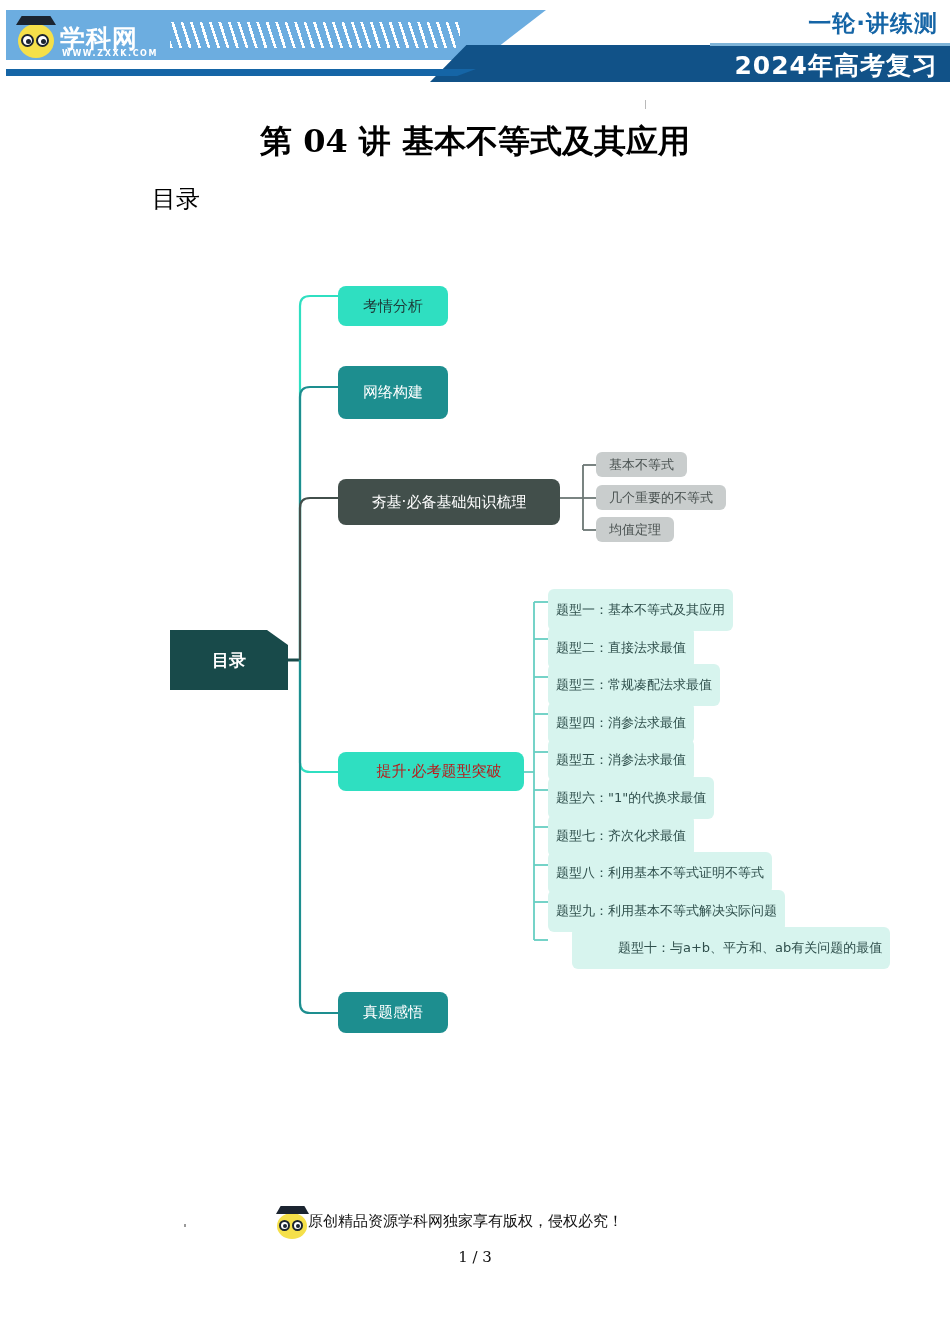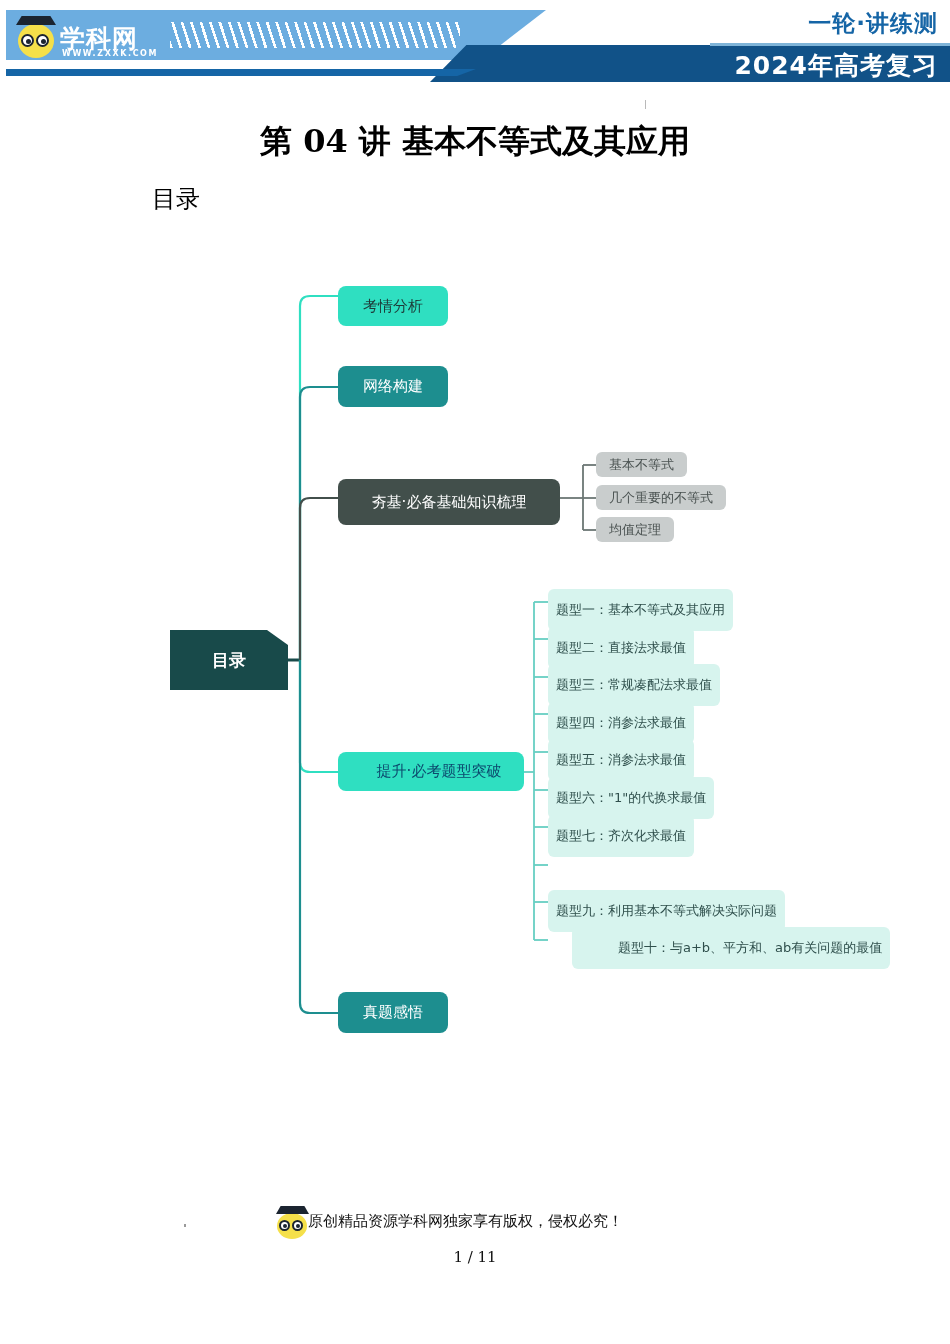--- a/index.html
+++ b/index.html
@@ -100,30 +100,30 @@
   .root-fold{
     position:absolute;left:267px;top:630px;width:21px;height:15px;
     background:#ffffff;clip-path:polygon(0 0,100% 100%,100% 0);
   }
 
   .n-kaoqing{
     left:338px;top:286px;width:110px;height:40px;border-radius:8px;
     background:#2fdfc1;color:#1d3a38;font-size:15px;
   }
   .n-wangluo{
-    left:338px;top:366px;width:110px;height:41px;border-radius:8px;
+    left:338px;top:366px;width:110px;height:53px;border-radius:8px;
     background:#1d8e8f;color:#ffffff;font-size:15px;
   }
   .n-hangji{
     left:338px;top:479px;width:222px;height:46px;border-radius:8px;
     background:#424f4b;color:#ffffff;font-size:15px;
   }
   .n-tisheng{
     left:338px;top:752px;width:186px;height:39px;border-radius:8px;
-    background:#2fdfc1;color:#0c4a6e;font-size:15px;padding-left:16px;
+    background:#2fdfc1;color:#b91c1c;font-size:15px;padding-left:16px;
   }
   .n-zhenti{
     left:338px;top:992px;width:110px;height:41px;border-radius:8px;
     background:#1d8e8f;color:#ffffff;font-size:15px;
   }
 
   .sub-gray{
     background:#c9cdcd;color:#4a5251;font-size:13px;border-radius:6px;
     height:25px;padding:0 13px;justify-content:flex-start;
   }
@@ -265,20 +265,23 @@
   </div>
   <div class="node sub-mint" style="left:548px;top:739px;">
     <span>题型五：消参法求最值</span>
   </div>
   <div class="node sub-mint" style="left:548px;top:777px;">
     <span>题型六："1"的代换求最值</span>
   </div>
   <div class="node sub-mint" style="left:548px;top:815px;">
     <span>题型七：齐次化求最值</span>
   </div>
+  <div class="node sub-mint" style="left:548px;top:852px;">
+    <span>题型八：利用基本不等式证明不等式</span>
+  </div>
   <div class="node sub-mint" style="left:548px;top:890px;">
     <span>题型九：利用基本不等式解决实际问题</span>
   </div>
   <div class="node sub-mint" style="left:572px;top:927px;padding-left:46px;">
     <span>题型十：与a+b、平方和、ab有关问题的最值</span>
   </div>
 </div>
 
 <div class="footer">
   <div class="foot-dot"></div>
@@ -287,13 +290,13 @@
     <div class="foot-cap"></div>
     <div class="foot-eye l">
         <i></i>
       </div>
     <div class="foot-eye r">
         <i></i>
       </div>
   </div>
   <div class="foot-text">原创精品资源学科网独家享有版权，侵权必究！</div>
 </div>
-<div class="page-num">1 / 11</div>
+<div class="page-num">1 / 3</div>
 
 </body></html>

